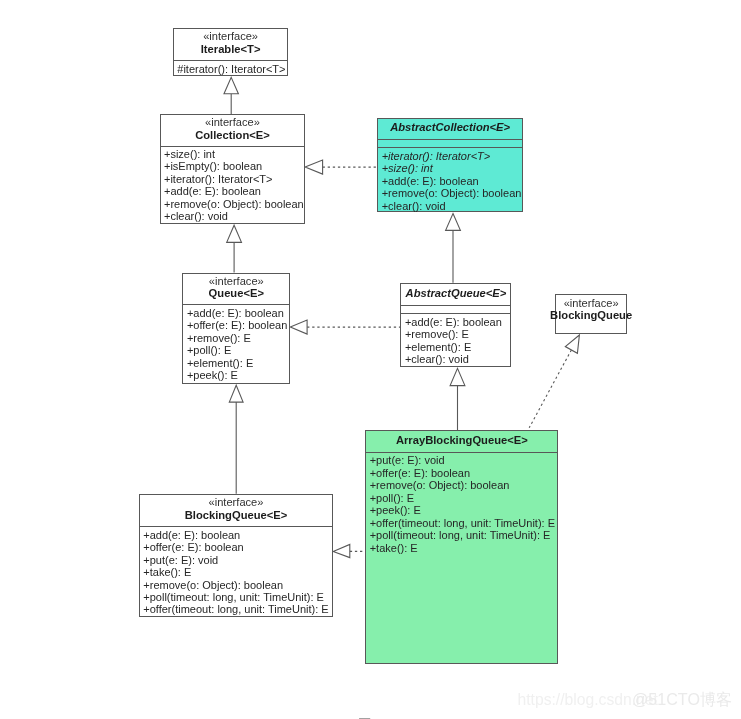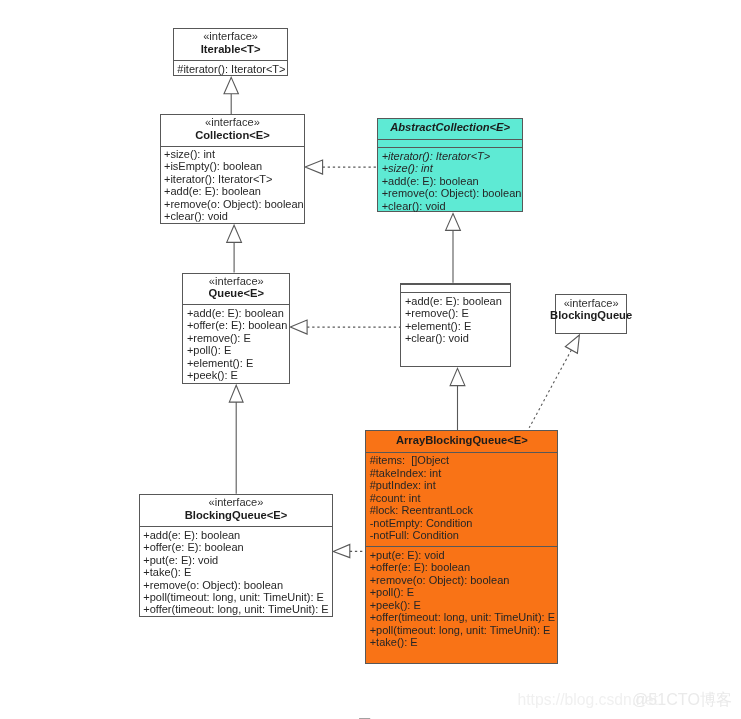--- a/index.html
+++ b/index.html
@@ -115,20 +115,23 @@
         <div class="uml-compartment">
           <div class="uml-member">+add(e: E): boolean</div>
           <div class="uml-member">+offer(e: E): boolean</div>
           <div class="uml-member">+remove(): E</div>
           <div class="uml-member">+poll(): E</div>
           <div class="uml-member">+element(): E</div>
           <div class="uml-member">+peek(): E</div>
         </div>
       </div>
       <div class="uml-class" style="left: 400.4px; top: 282.8px; width: 111.1px; height: 84.2px; background: rgb(255, 255, 255);">
+        <div class="uml-header" style="height: 21.2px;">
+          <div class="uml-name italic">AbstractQueue&lt;E&gt;</div>
+        </div>
         <div class="uml-compartment" style="height: 8.3px;"></div>
         <div class="uml-compartment">
           <div class="uml-member">+add(e: E): boolean</div>
           <div class="uml-member">+remove(): E</div>
           <div class="uml-member">+element(): E</div>
           <div class="uml-member">+clear(): void</div>
         </div>
       </div>
       <div class="uml-class" style="left: 555.1px; top: 294.3px; width: 72.1px; height: 39.7px; background: rgb(255, 255, 255);">
         <div class="uml-header" style="height: 31.5px;">
@@ -144,32 +147,23 @@
         <div class="uml-compartment">
           <div class="uml-member">+add(e: E): boolean</div>
           <div class="uml-member">+offer(e: E): boolean</div>
           <div class="uml-member">+put(e: E): void</div>
           <div class="uml-member">+take(): E</div>
           <div class="uml-member">+remove(o: Object): boolean</div>
           <div class="uml-member">+poll(timeout: long, unit: TimeUnit): E</div>
           <div class="uml-member">+offer(timeout: long, unit: TimeUnit): E</div>
         </div>
       </div>
-      <div class="uml-class" style="left: 365.2px; top: 429.8px; width: 193.3px; height: 234.1px; background: #f97316;">
+      <div class="uml-class" style="left: 365.2px; top: 429.8px; width: 193.3px; height: 234.1px; background: #86efac;">
         <div class="uml-header" style="height: 21.2px;">
           <div class="uml-name">ArrayBlockingQueue&lt;E&gt;</div>
-        </div>
-        <div class="uml-compartment" style="height: 94.3px;">
-          <div class="uml-member">#items:  []Object</div>
-          <div class="uml-member">#takeIndex: int</div>
-          <div class="uml-member">#putIndex: int</div>
-          <div class="uml-member">#count: int</div>
-          <div class="uml-member">#lock: ReentrantLock</div>
-          <div class="uml-member">-notEmpty: Condition</div>
-          <div class="uml-member">-notFull: Condition</div>
         </div>
         <div class="uml-compartment">
           <div class="uml-member">+put(e: E): void</div>
           <div class="uml-member">+offer(e: E): boolean</div>
           <div class="uml-member">+remove(o: Object): boolean</div>
           <div class="uml-member">+poll(): E</div>
           <div class="uml-member">+peek(): E</div>
           <div class="uml-member">+offer(timeout: long, unit: TimeUnit): E</div>
           <div class="uml-member">+poll(timeout: long, unit: TimeUnit): E</div>
           <div class="uml-member">+take(): E</div>

